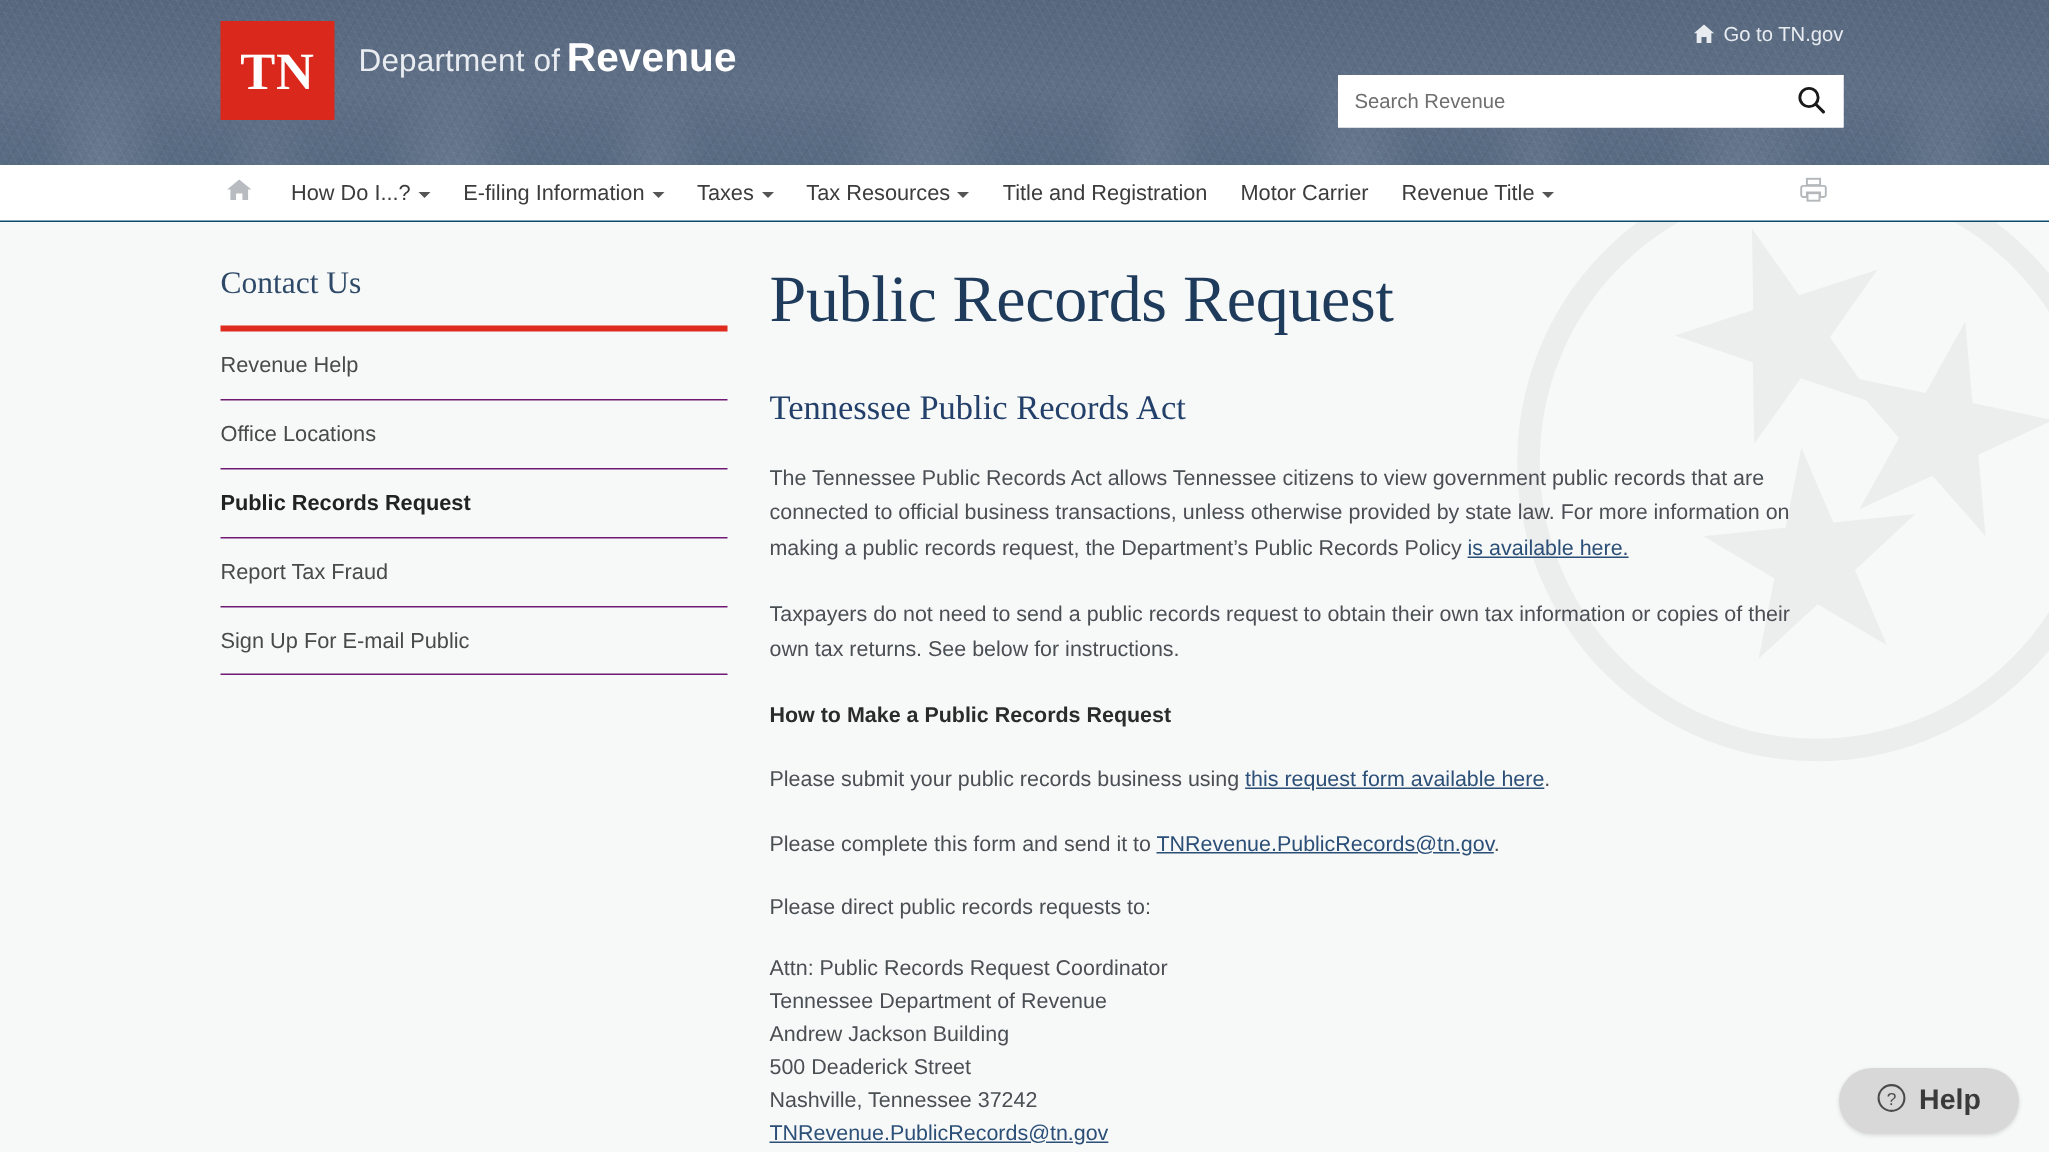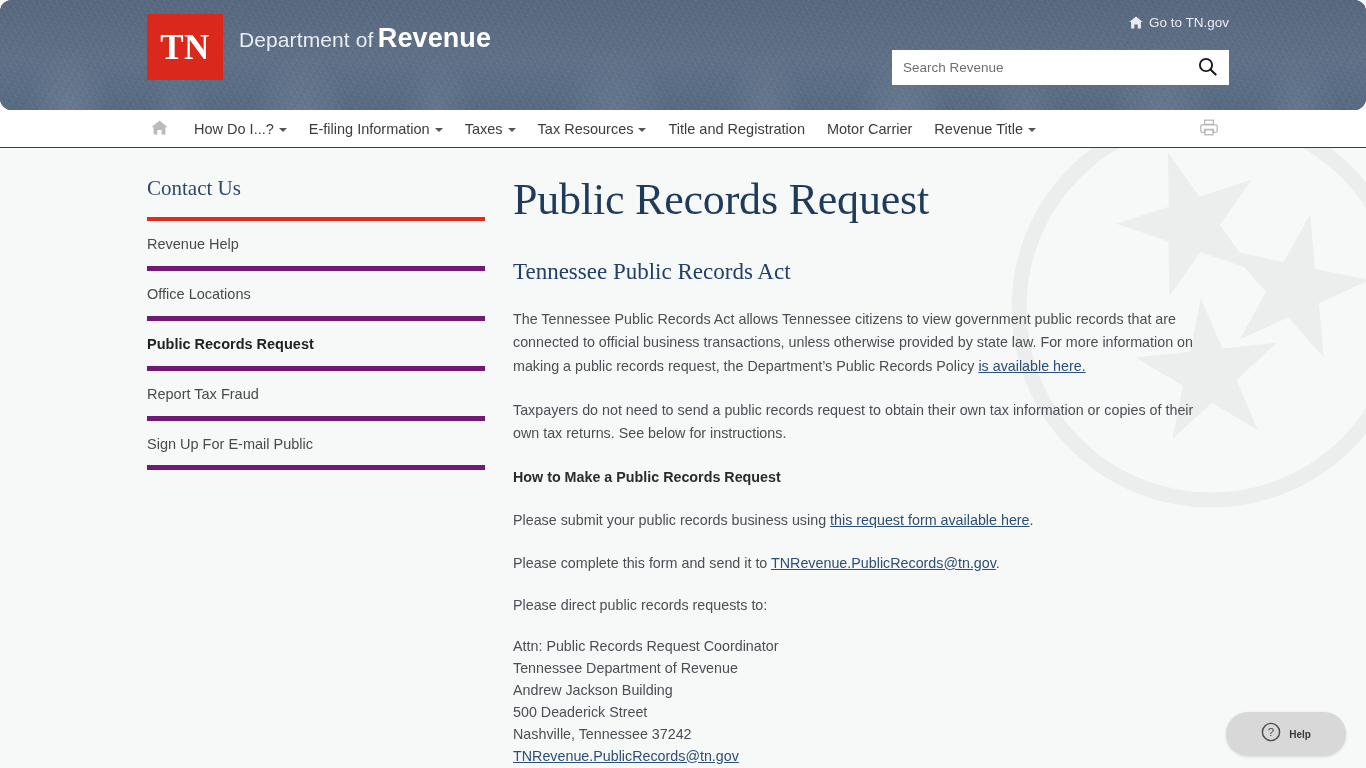--- a/index.html
+++ b/index.html
@@ -14,21 +14,20 @@
 
   #page { position: relative; width: 1366px; height: 768px; overflow: hidden; }
 
   
   .site-header {
     position: relative;
     width: 100%;
     height: 110px;
     background-color: #c2410c;
     overflow: hidden;
-    border-radius: 12px;
   }
   .header-photo {
     position: absolute; inset: 0;
     background-color: #5b6c83;
     background-image:
       radial-gradient(ellipse 60px 90px at 5% 100%, rgba(120,135,155,.55), transparent 70%),
       radial-gradient(ellipse 45px 70px at 13% 105%, rgba(108,124,146,.5), transparent 70%),
       radial-gradient(ellipse 70px 100px at 22% 110%, rgba(125,140,160,.45), transparent 70%),
       radial-gradient(ellipse 50px 80px at 32% 100%, rgba(112,128,150,.5), transparent 70%),
       radial-gradient(ellipse 80px 110px at 45% 112%, rgba(122,137,158,.42), transparent 70%),
@@ -203,21 +202,21 @@
     color: #2f4a68;
     font-family: "Liberation Serif", serif;
     font-size: 21px;
     font-weight: 400;
     line-height: 1.2;
     margin: 0 0 16px 0;
     cursor: pointer;
   }
   .sidebar-rule { height: 4px; background: #e02b20; width: 100%; }
   .sidebar-list { list-style: none; margin: 0; padding: 0; }
-  .sidebar-li { border-bottom: 5px solid #701a75; }
+  .sidebar-li { border-bottom: 1px solid #701a75; }
   .sidebar-link {
     display: block;
     padding: 14px 0 12px 0;
     color: #4a4a4a;
     font-size: 14.5px;
     text-decoration: none;
     line-height: 1.3;
     cursor: pointer;
   }
   .sidebar-link.active { font-weight: 700; color: #222; }
@@ -276,21 +275,21 @@
     background: #d8d8d8;
     border-radius: 22px;
     display: flex; align-items: center; justify-content: center;
     gap: 8px;
     cursor: pointer;
     box-shadow: 0 1px 3px rgba(0,0,0,.13);
     z-index: 40;
   }
   .help-label {
     color: #3a3a3a;
-    font-size: 10px;
+    font-size: 19px;
     font-weight: 700;
   }
 </style>
 </head>
 <body>
 
 <div id="page">
 
   <header class="site-header">
     <div class="header-photo"></div>

